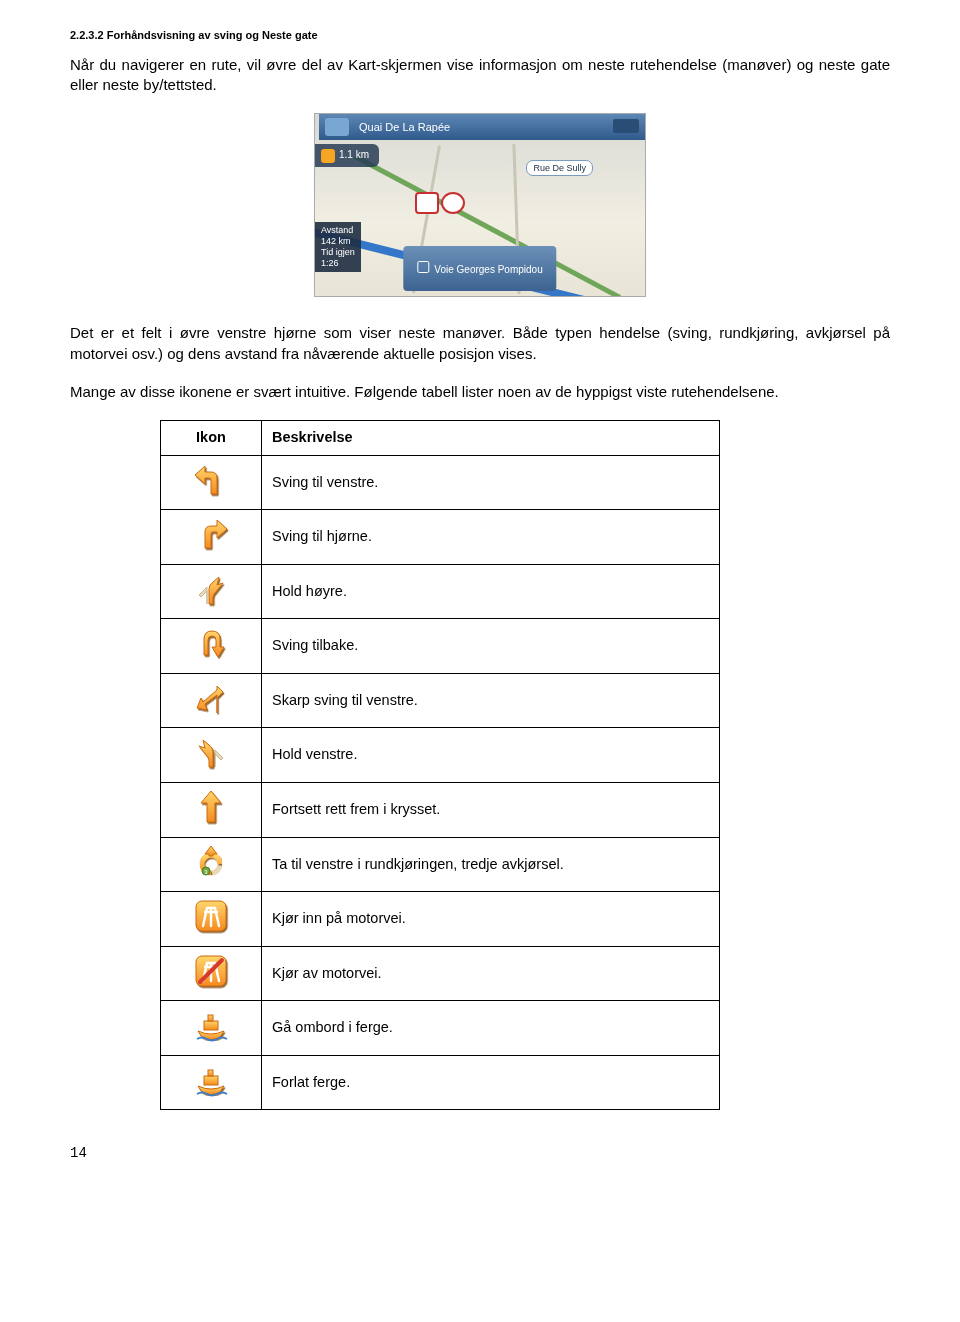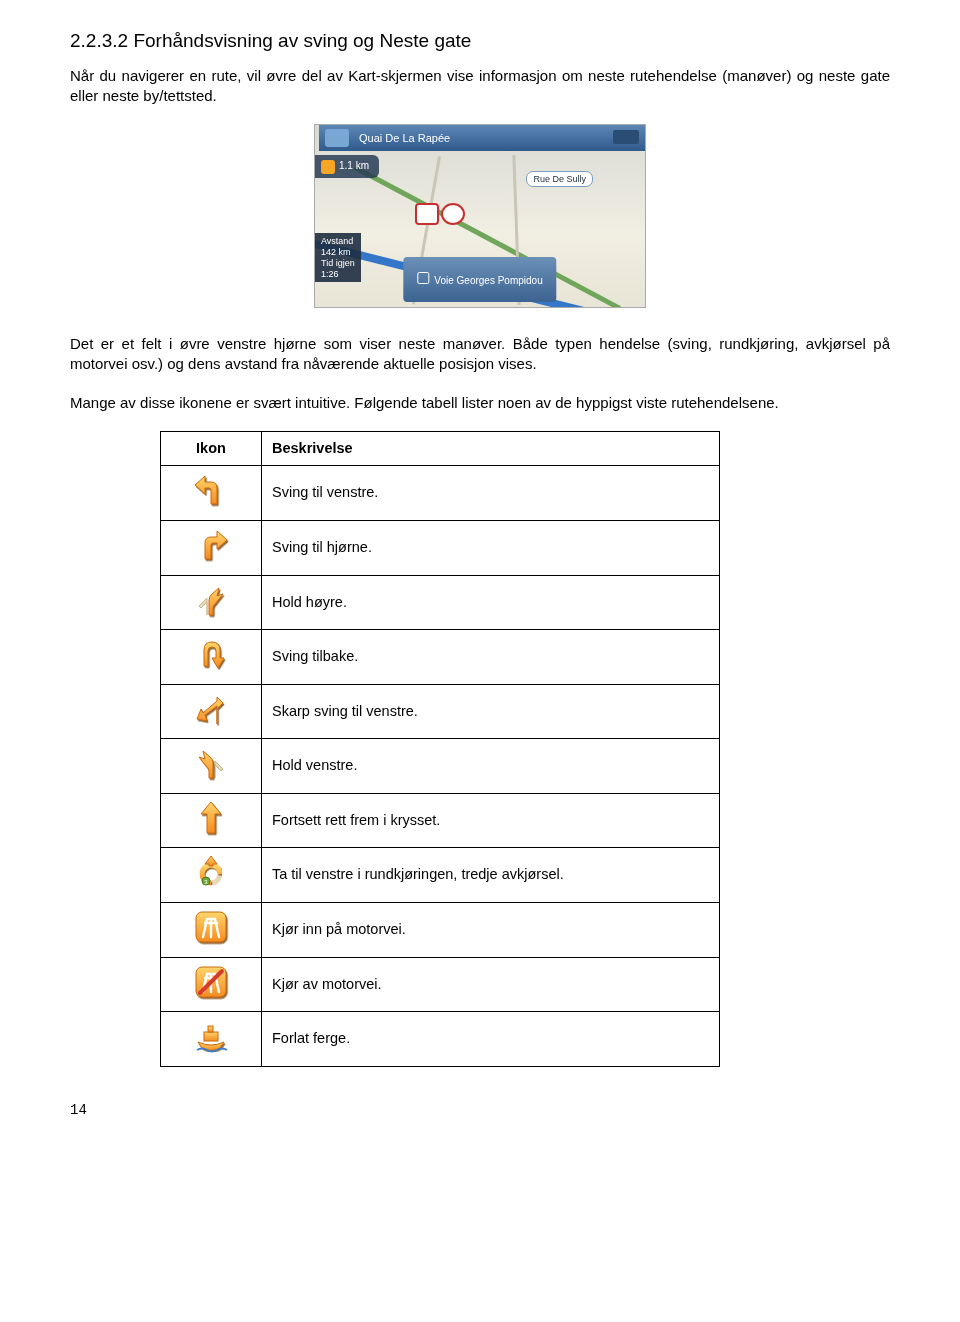--- a/index.html
+++ b/index.html
@@ -5,22 +5,22 @@
   body {
     font-family: Arial, Helvetica, sans-serif;
     font-size: 15px;
     color: #000;
     max-width: 820px;
     margin: 24px auto;
     padding: 0 30px;
     line-height: 1.35;
   }
   h2 {
-    font-size: 19px;
-    font-weight: normal;
+    font-size: 11px;
+    font-weight: bold;
     margin: 4px 0 12px 0;
   }
   p {
     margin: 10px 0 18px 0;
     text-align: justify;
   }
   .nav-screenshot {
     width: 330px;
     height: 182px;
     margin: 10px auto 26px auto;
@@ -214,20 +214,26 @@
         <td>Kjør inn på motorvei.</td>
       </tr>
       <tr>
         <td><span class="ic"><svg>
               <use href="#s-motorway-off"></use>
             </svg></span></td>
         <td>Kjør av motorvei.</td>
       </tr>
       <tr>
         <td><span class="ic"><svg>
+              <use href="#s-ferry-on"></use>
+            </svg></span></td>
+        <td>Gå ombord i ferge.</td>
+      </tr>
+      <tr>
+        <td><span class="ic"><svg>
               <use href="#s-ferry-off"></use>
             </svg></span></td>
         <td>Forlat ferge.</td>
       </tr>
     </tbody>
 </table>
 
 <div class="page-num">14</div>
 
 <svg width="0" height="0" style="position:absolute">

